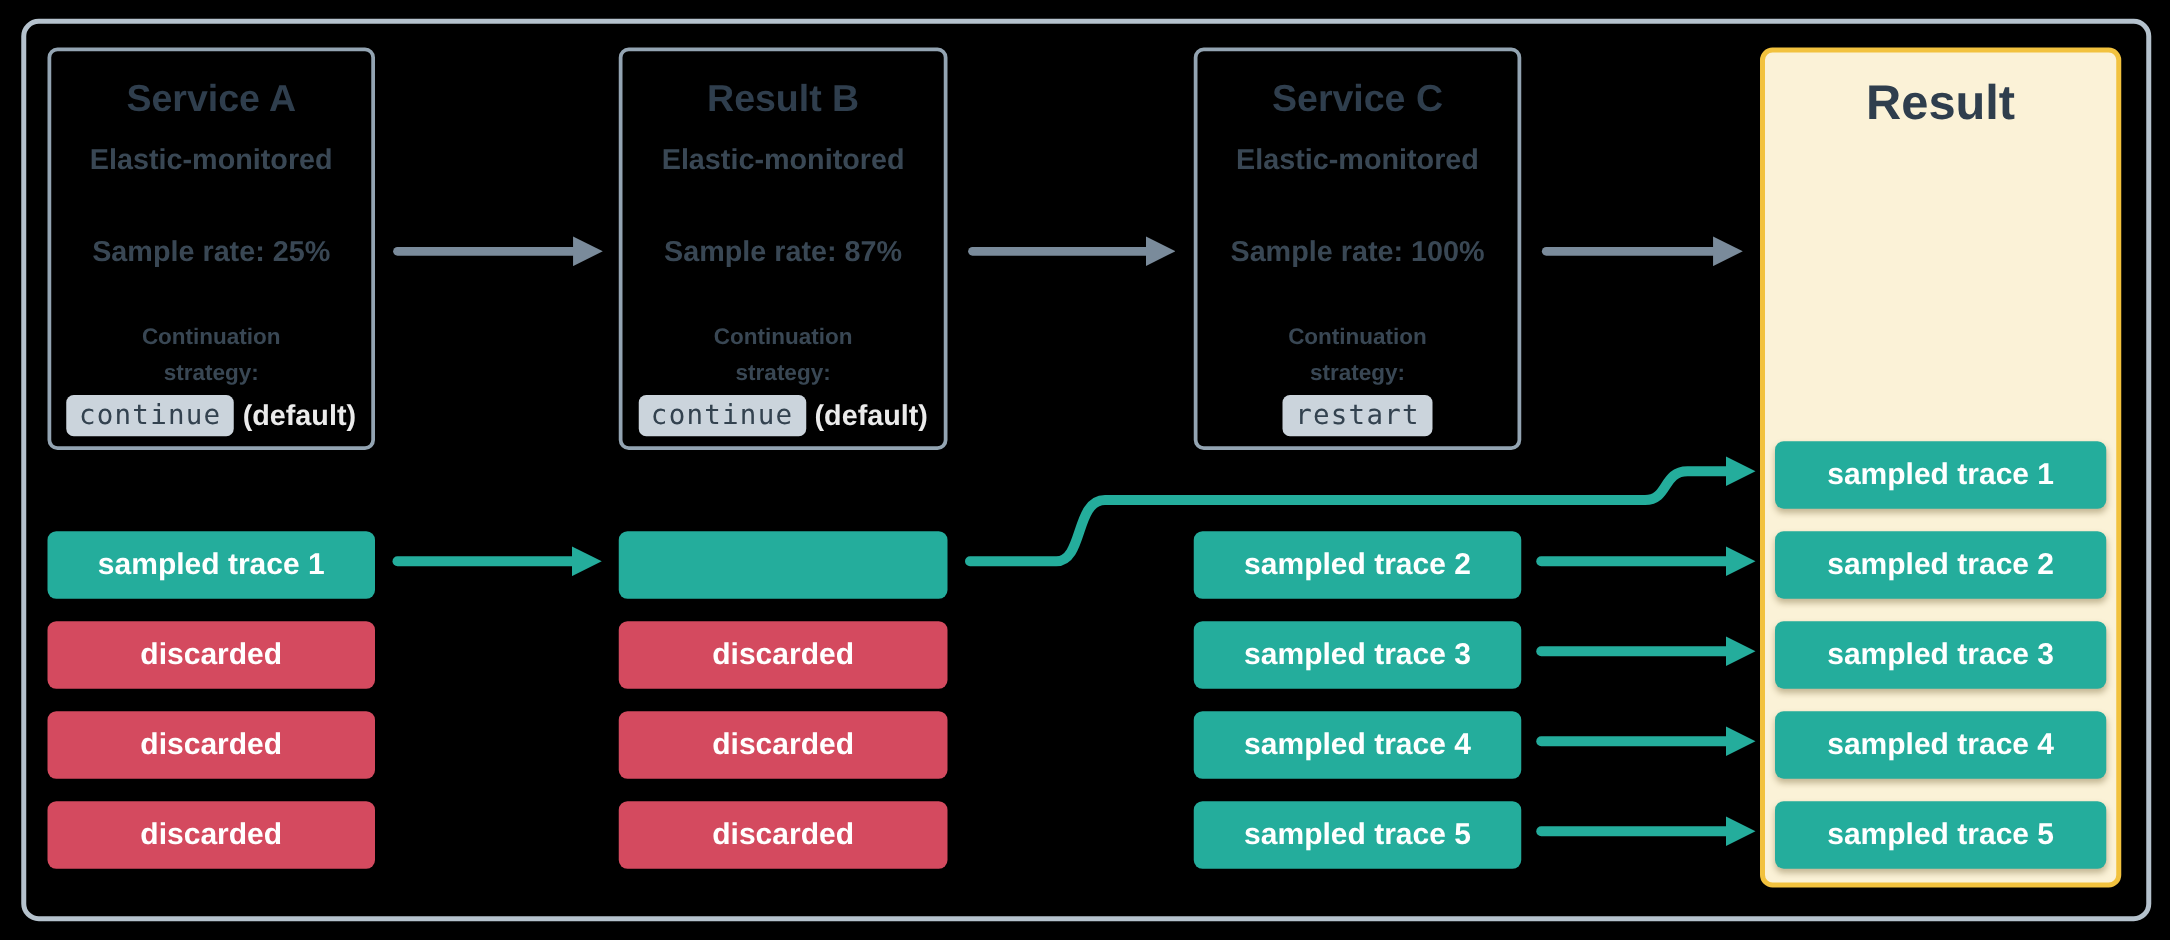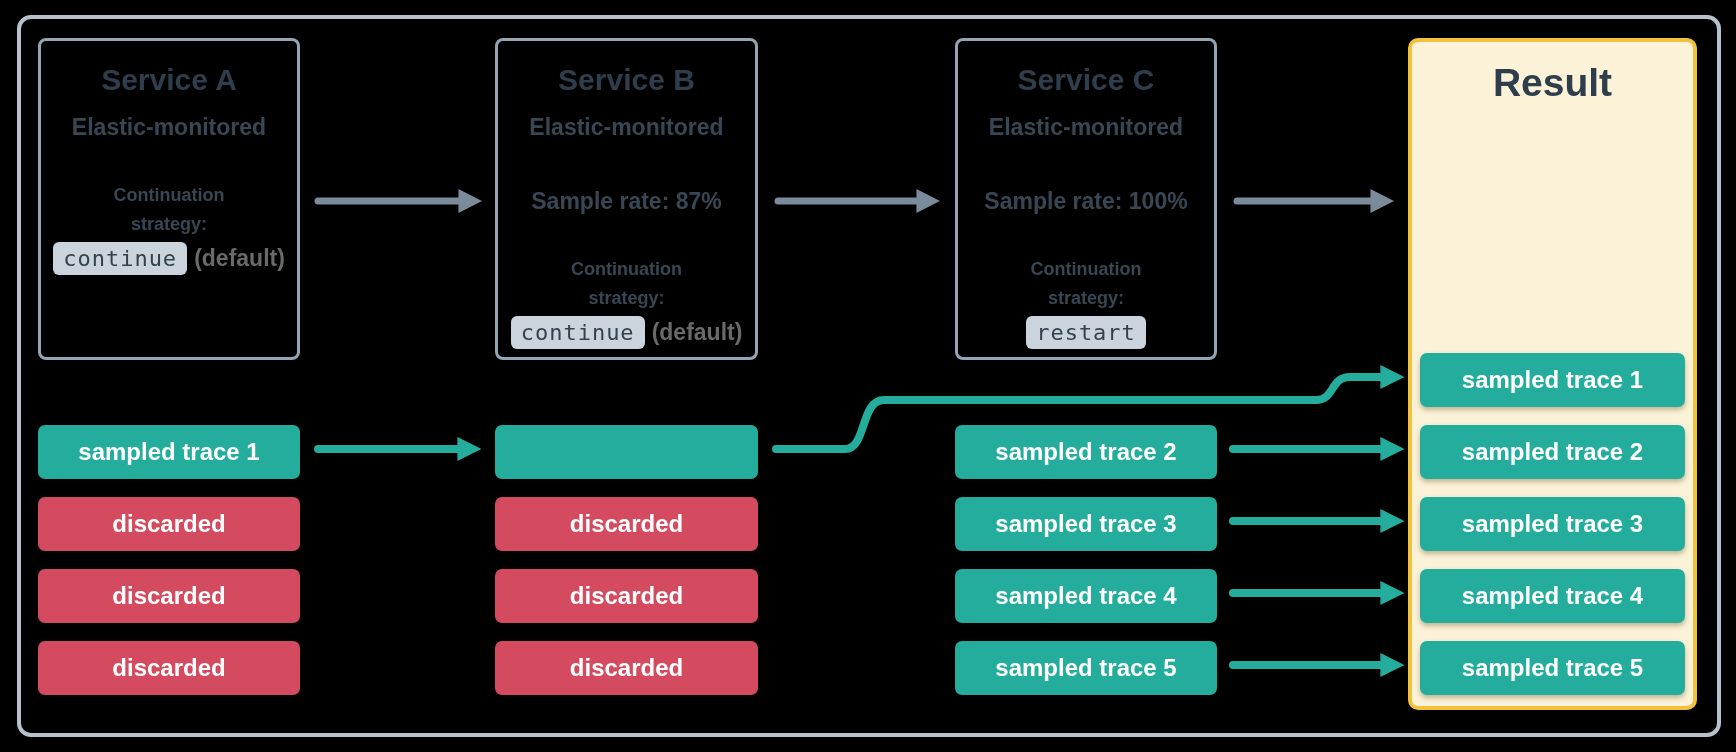--- a/index.html
+++ b/index.html
@@ -27,21 +27,21 @@
   .svc-title{font-size:30px;font-weight:bold;color:#2f3e4d;line-height:38px;}
   .svc-sub{margin-top:14px;font-size:23px;font-weight:bold;color:#3e4e5c;line-height:28px;opacity:.92;}
   .svc-rate{margin-top:46px;font-size:23px;font-weight:bold;color:#3e4e5c;line-height:28px;opacity:.92;}
   .svc-strategy{margin-top:40px;font-size:18px;font-weight:bold;color:#3e4e5c;line-height:29px;width:150px;opacity:.92;}
   .chip-row{margin-top:3px;display:flex;align-items:center;gap:7px;}
   .chip{
     background:#cbd4dc;color:#33424f;border-radius:6px;
     font-family:"DejaVu Sans Mono",monospace;
     font-size:22px;line-height:33px;padding:0 10px;letter-spacing:1px;
   }
-  .chip-suffix{font-size:23px;font-weight:bold;color:#737373;opacity:.92;}
+  .chip-suffix{font-size:23px;font-weight:bold;color:#ffffff;opacity:.92;}
   .chip-suffix:empty{display:none;}
 
   .result-box{
     position:absolute;left:1408px;top:38px;width:289px;height:672px;
     background:#fbf2d7;border:4px solid #f2c23e;border-radius:10px;
     box-sizing:border-box;
     box-shadow:3px 4px 6px rgba(0,0,0,.35);
     text-align:center;
   }
   .result-title{margin-top:22px;font-size:39px;font-weight:bold;color:#2f3e4d;line-height:38px;}
@@ -90,29 +90,30 @@
     <path d="M776,449 L845,449 C867,449 860,400 884,400 L1316,400 C1335,400 1330,377 1350,377 L1384,377" stroke="#24ad9c" stroke-width="8" stroke-linecap="round" fill="none" marker-end="url(#head-teal)"></path>
     <path d="M1233,449 L1384,449" stroke="#24ad9c" stroke-width="8" stroke-linecap="round" fill="none" marker-end="url(#head-teal)"></path>
     <path d="M1233,521 L1384,521" stroke="#24ad9c" stroke-width="8" stroke-linecap="round" fill="none" marker-end="url(#head-teal)"></path>
     <path d="M1233,593 L1384,593" stroke="#24ad9c" stroke-width="8" stroke-linecap="round" fill="none" marker-end="url(#head-teal)"></path>
     <path d="M1233,665 L1384,665" stroke="#24ad9c" stroke-width="8" stroke-linecap="round" fill="none" marker-end="url(#head-teal)"></path>
   </svg>
 
   <div class="service-box" style="left:38px">
     <div class="svc-title">Service A</div>
     <div class="svc-sub">Elastic-monitored</div>
+    <div class="svc-rate">Sample rate: 25%</div>
     <div class="svc-strategy">Continuation strategy:</div>
     <div class="chip-row">
       <span class="chip">continue</span>
       <span class="chip-suffix">(default)</span>
     </div>
   </div>
 
   <div class="service-box" style="left:495px;width:263px">
-    <div class="svc-title">Service B</div>
+    <div class="svc-title">Result B</div>
     <div class="svc-sub">Elastic-monitored</div>
     <div class="svc-rate">Sample rate: 87%</div>
     <div class="svc-strategy">Continuation strategy:</div>
     <div class="chip-row">
       <span class="chip">continue</span>
       <span class="chip-suffix">(default)</span>
     </div>
   </div>
 
   <div class="service-box" style="left:955px">

